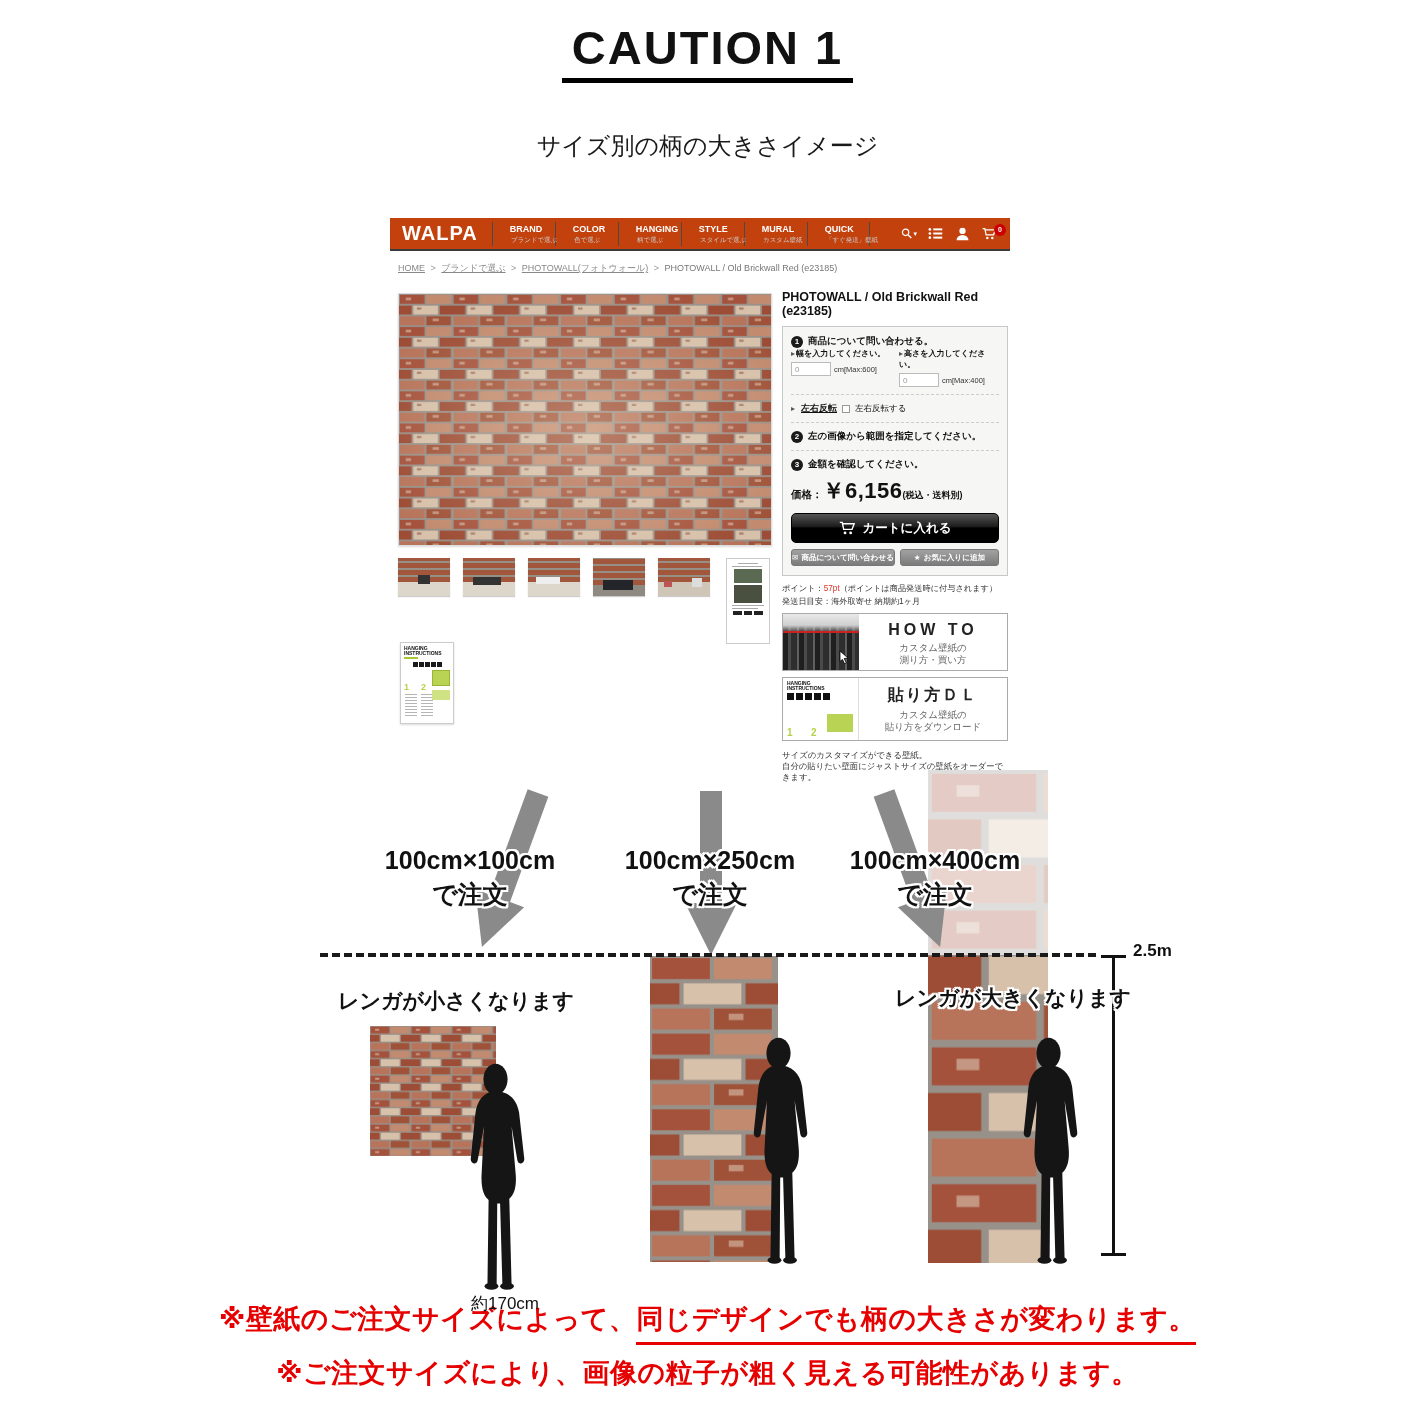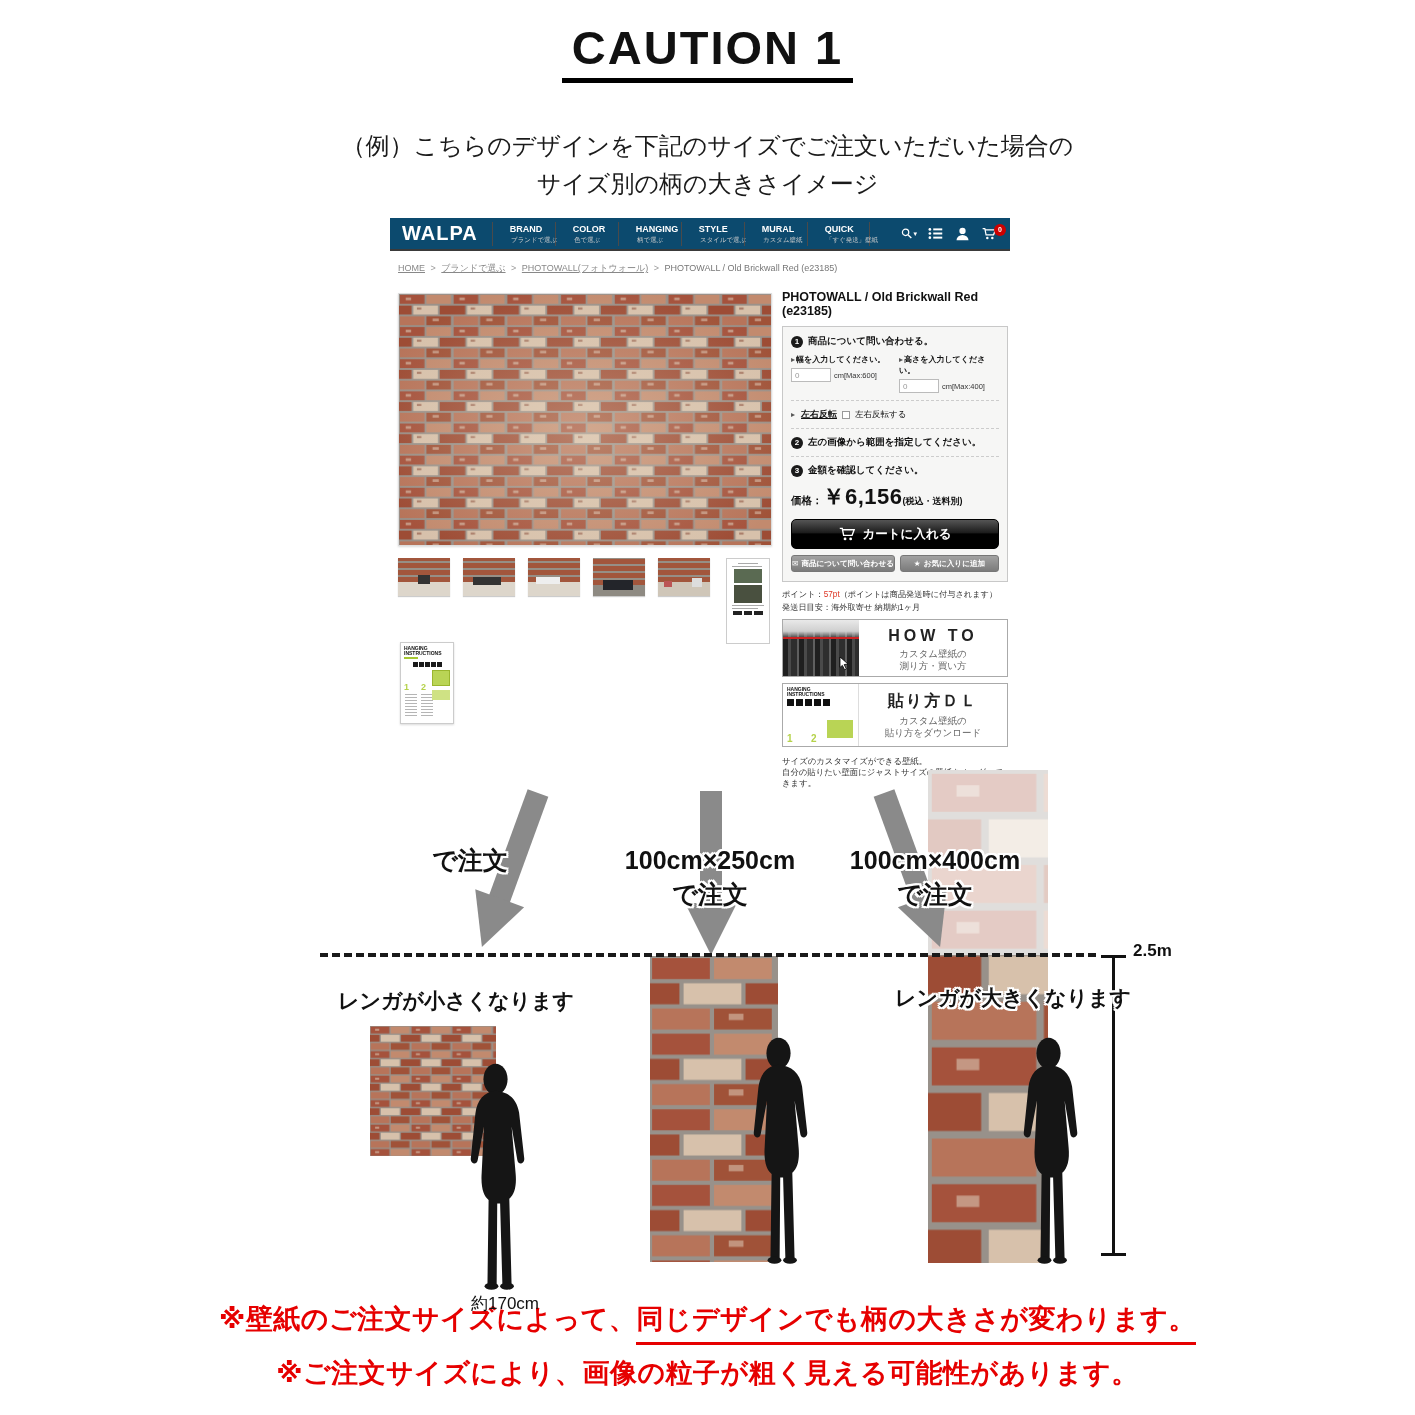--- a/index.html
+++ b/index.html
@@ -7,21 +7,21 @@
   body { font-family:"Liberation Sans","DejaVu Sans",sans-serif; color:#111; }
   #stage { position:relative; width:1415px; height:1415px; background:#fff; overflow:hidden; }
 
   
   .caution-title { position:absolute; top:20px; left:0; width:100%; text-align:center; }
   .caution-title span { display:inline-block; font-size:47px; font-weight:800; letter-spacing:2px; border-bottom:5px solid #000; padding:0 10px 3px; }
   .intro { position:absolute; top:127px; left:0; width:100%; text-align:center; font-size:24px; line-height:38px; color:#1a1a1a; }
 
   
   .shot { position:absolute; left:390px; top:218px; width:620px; height:547px; background:#fff; font-family:"Liberation Sans","DejaVu Sans",sans-serif; }
-  .navbar { position:absolute; left:0; top:0; width:620px; height:33px; background:#0c4a6e; display:flex; align-items:center; border-bottom:2px solid #3a3a3a; }
+  .navbar { position:absolute; left:0; top:0; width:620px; height:33px; background:#c2410c; display:flex; align-items:center; border-bottom:2px solid #3a3a3a; }
   .logo { color:#fff; font-weight:800; font-size:20px; letter-spacing:1px; padding:0 14px 0 12px; }
   .menu { display:flex; align-items:center; height:100%; }
   .menu-item { width:63px; text-align:left; color:#fff; border-left:1px solid #4a4a4a; padding:2px 17px; cursor:pointer; }
   .menu-item:last-child { border-right:1px solid #4a4a4a; }
   .menu-item .m1 { font-size:9px; font-weight:bold; line-height:11px; }
   .menu-item .m2 { font-size:7px; color:#cccccc; line-height:9px; white-space:nowrap; transform:scale(.92); }
   .nav-icons { display:flex; align-items:center; gap:11px; margin-left:auto; padding-right:12px; }
   .nicon { position:relative; width:16px; height:16px; display:flex; align-items:center; }
   .nicon svg { width:15px; height:15px; }
   .caret { color:#fff; font-size:7px; margin-left:1px; }
@@ -56,21 +56,21 @@
   .hd-num { position:absolute; font-size:9px; font-weight:bold; color:#b5d24a; }
   .hd-text { position:absolute; width:12px; height:22px; background:repeating-linear-gradient(#b5b5b5 0 1px,transparent 1px 3px); }
   .hd-grid { position:absolute; right:0; top:0; width:18px; height:16px; background:#b9d455; border:1px solid #9ab62e; }
   .hd-grid2 { position:absolute; right:0; top:20px; width:18px; height:10px; background:#cfe284; }
 
   .rpanel { position:absolute; left:392px; top:72px; width:226px; }
   .p-title { font-size:12.5px; font-weight:bold; color:#111; }
   .p-box { margin-top:8px; border:1px solid #c8c8c8; background:#f6f6f5; padding:8px 8px 9px; }
   .steprow { display:flex; align-items:center; gap:5px; font-size:9.5px; font-weight:bold; }
   .stepnum { width:12px; height:12px; min-width:12px; border-radius:50%; background:#1a1a1a; color:#fff; font-size:8px; font-weight:bold; display:flex; align-items:center; justify-content:center; }
-  .cols { display:flex; gap:8px; margin-top:6px; }
+  .cols { display:flex; gap:8px; }
   .col { width:50%; }
   .field-label { font-size:8px; font-weight:bold; }
   .mk { color:#555; font-size:8px; margin-right:1px; }
   .inprow { display:flex; align-items:center; gap:3px; margin-top:3px; }
   .inp { width:40px; height:14px; border:1px solid #bbb; background:#fff; font-size:8px; color:#999; padding:0 3px; }
   .suffix { font-size:7.5px; color:#333; }
   .dash { border-top:1px dashed #ccc; margin:7px 0; }
   .fliprow { display:flex; align-items:center; gap:5px; font-size:8.5px; }
   .fliprow b { font-size:9px;text-decoration:underline; }
   .cb { width:8px; height:8px; border:1px solid #999; background:#fff; display:inline-block; }
@@ -138,21 +138,20 @@
         <ellipse cx="53" cy="390" rx="12" ry="6"></ellipse>
         <ellipse cx="80" cy="390" rx="12" ry="6"></ellipse>
       </g>
     </defs>
   </svg>
 
   <div class="caution-title">
     <span>CAUTION 1</span>
   </div>
   <div class="intro">
-    <div>（例）こちらのデザインを下記のサイズでご注文いただいた場合の</div>
     <div>サイズ別の柄の大きさイメージ</div>
   </div>
 
   <div class="shot">
 
     <div class="navbar">
       <div class="logo">WALPA</div>
       <div class="menu">
         <div class="menu-item">
           <div class="m1">BRAND</div>
@@ -453,20 +452,21 @@
       <rect x="-11" y="0" width="22" height="115"></rect>
         <polygon points="-26,112 26,112 0,164"></polygon>
     </g>
     <g fill="#8a8a8a" transform="translate(884,793) rotate(-20)">
       <rect x="-11" y="0" width="22" height="115"></rect>
         <polygon points="-26,112 26,112 0,164"></polygon>
     </g>
   </svg>
 
   <div class="order-label" style="left:350px">
+    <div>100cm×100cm</div>
       <div>で注文</div>
   </div>
   <div class="order-label" style="left:590px">
     <div>100cm×250cm</div>
       <div>で注文</div>
   </div>
   <div class="order-label" style="left:815px">
     <div>100cm×400cm</div>
       <div>で注文</div>
   </div>

